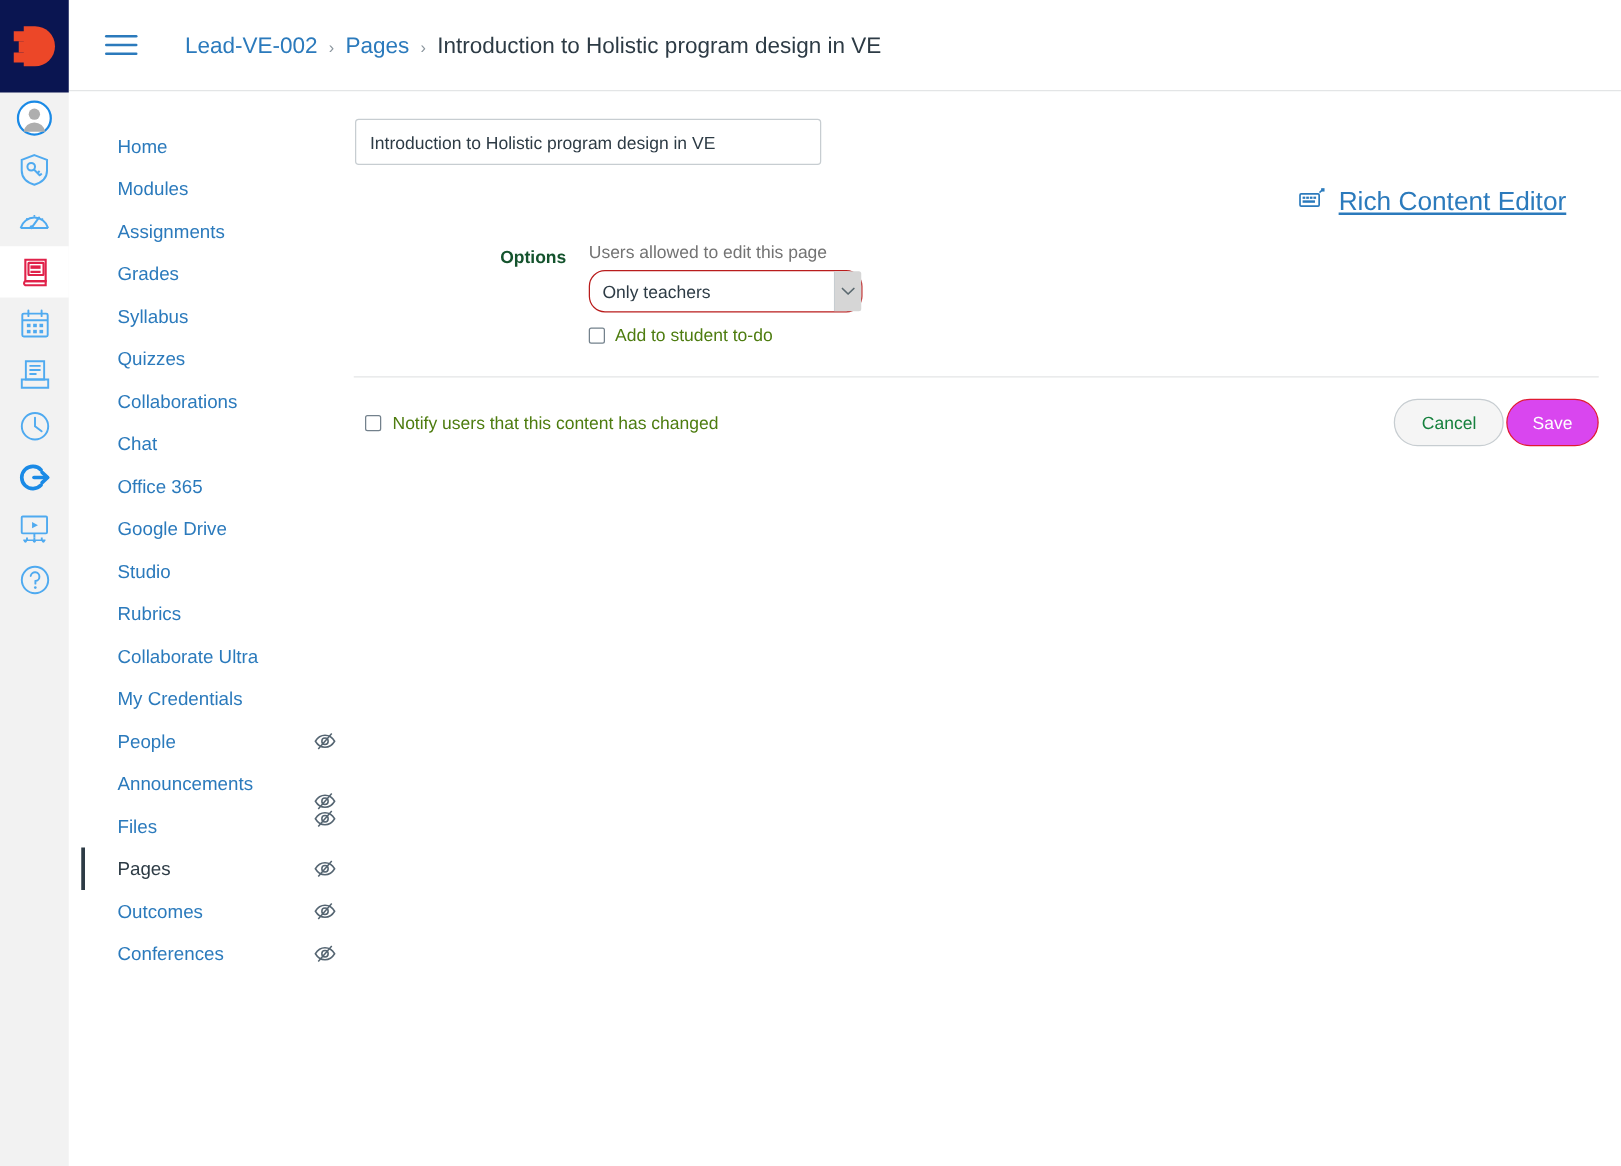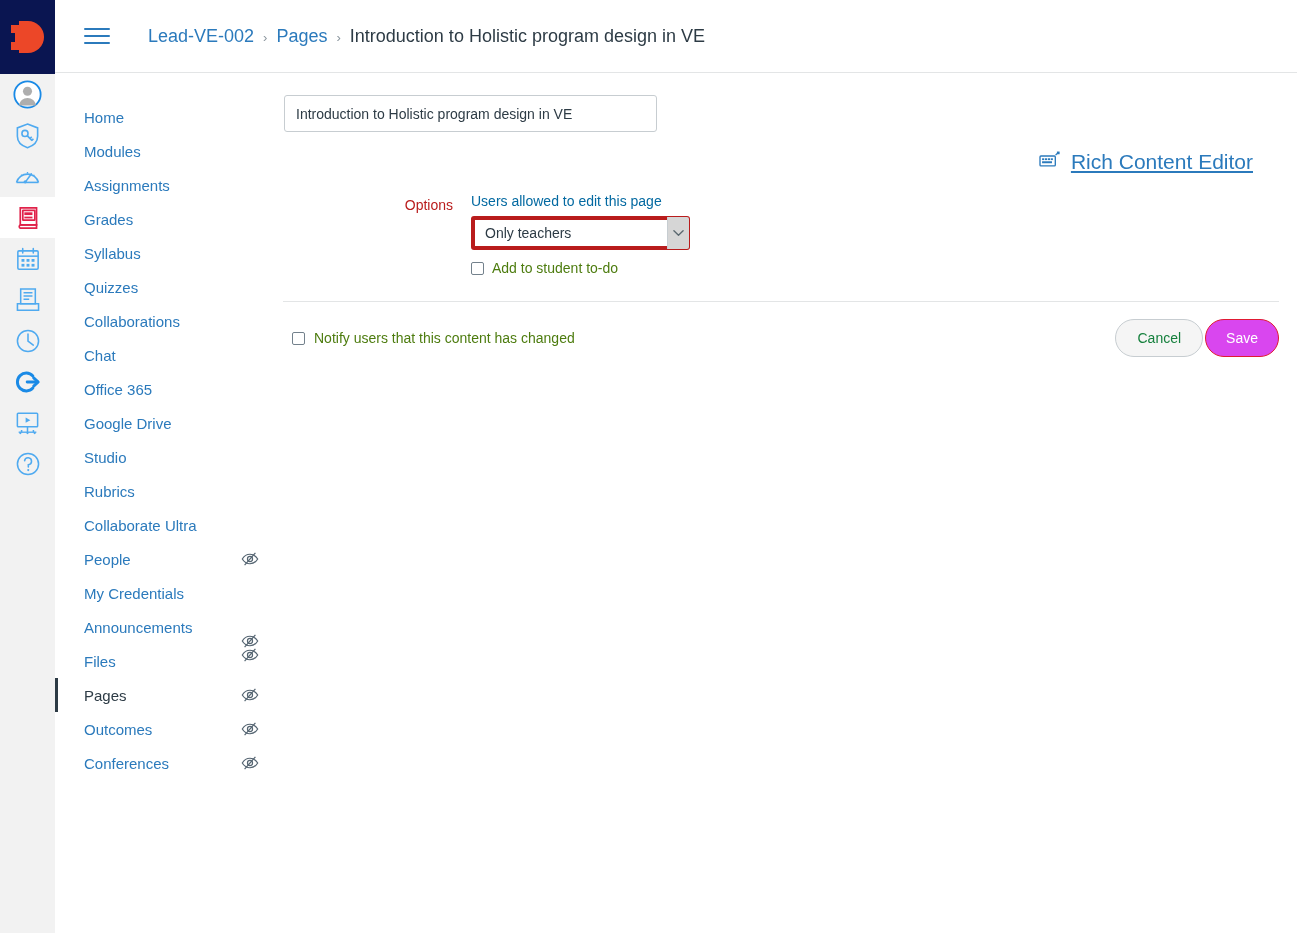--- a/index.html
+++ b/index.html
@@ -126,21 +126,21 @@
     position: relative;
     top: 1px;
   }
   #breadcrumb .crumb-current {
     color: #2d3b45;
   }
 
   
   #course-nav {
     position: absolute;
-    left: 55px;
+    left: 65px;
     top: 74px;
     width: 212px;
     padding-top: 26px;
     box-sizing: border-box;
     background: #ffffff;
   }
   .cnav-row {
     position: relative;
     height: 34px;
     display: flex;
@@ -221,43 +221,43 @@
   #options-block {
     margin-top: 19px;
     display: flex;
     align-items: flex-start;
   }
   #options-label {
     width: 187px;
     text-align: right;
     padding-right: 18px;
     box-sizing: border-box;
-    font-weight: normal;
+    font-weight: bold;
     font-size: 14px;
-    color: #b91c1c;
+    color: #14532d;
     padding-top: 4px;
   }
   #options-fields { flex: 1; }
   #edit-roles-label {
     font-size: 14px;
-    color: #0369a1;
+    color: #737373;
     margin-bottom: 7px;
   }
   .select-wrap {
     position: relative;
     width: 219px;
     height: 34px;
   }
   .select-wrap select {
     width: 219px;
     height: 34px;
     box-sizing: border-box;
     padding: 0 32px 0 10px;
-    border: 4px solid #b91c1c;
-    border-radius: 3px;
+    border: 1px solid #b91c1c;
+    border-radius: 13px;
     background: #ffffff;
     font-family: "Liberation Sans", sans-serif;
     font-size: 14px;
     color: #2d3b45;
     appearance: none;
     -webkit-appearance: none;
     outline: none;
     cursor: pointer;
   }
   .select-arrow {
@@ -522,29 +522,29 @@
     <div class="cnav-row">
       <a>Studio</a>
     </div>
     <div class="cnav-row">
       <a>Rubrics</a>
     </div>
     <div class="cnav-row">
       <a>Collaborate Ultra</a>
     </div>
     <div class="cnav-row">
+      <a>My Credentials</a>
+    </div>
+    <div class="cnav-row">
       <a>People</a>
       <span class="hidden-eye"><svg viewBox="0 0 22 22" width="18" height="18" fill="none" stroke="#556572" stroke-width="1.5">
           <path d="M1.6 11 C4 7 7.4 5.2 11 5.2 C14.6 5.2 18 7 20.4 11 C18 15 14.6 16.8 11 16.8 C7.4 16.8 4 15 1.6 11 Z"></path>
           <circle cx="11" cy="11" r="3.1"></circle>
           <path d="M4.4 18.6 L17.6 3.4" stroke-width="1.5"></path>
         </svg></span>
-    </div>
-    <div class="cnav-row">
-      <a>My Credentials</a>
     </div>
     <div class="cnav-row">
       <a>Announcements</a>
       <span class="hidden-eye stacked-lower"><svg viewBox="0 0 22 22" width="18" height="18" fill="none" stroke="#556572" stroke-width="1.5">
           <path d="M1.6 11 C4 7 7.4 5.2 11 5.2 C14.6 5.2 18 7 20.4 11 C18 15 14.6 16.8 11 16.8 C7.4 16.8 4 15 1.6 11 Z"></path>
           <circle cx="11" cy="11" r="3.1"></circle>
           <path d="M4.4 18.6 L17.6 3.4" stroke-width="1.5"></path>
         </svg></span>
     </div>
     <div class="cnav-row">

